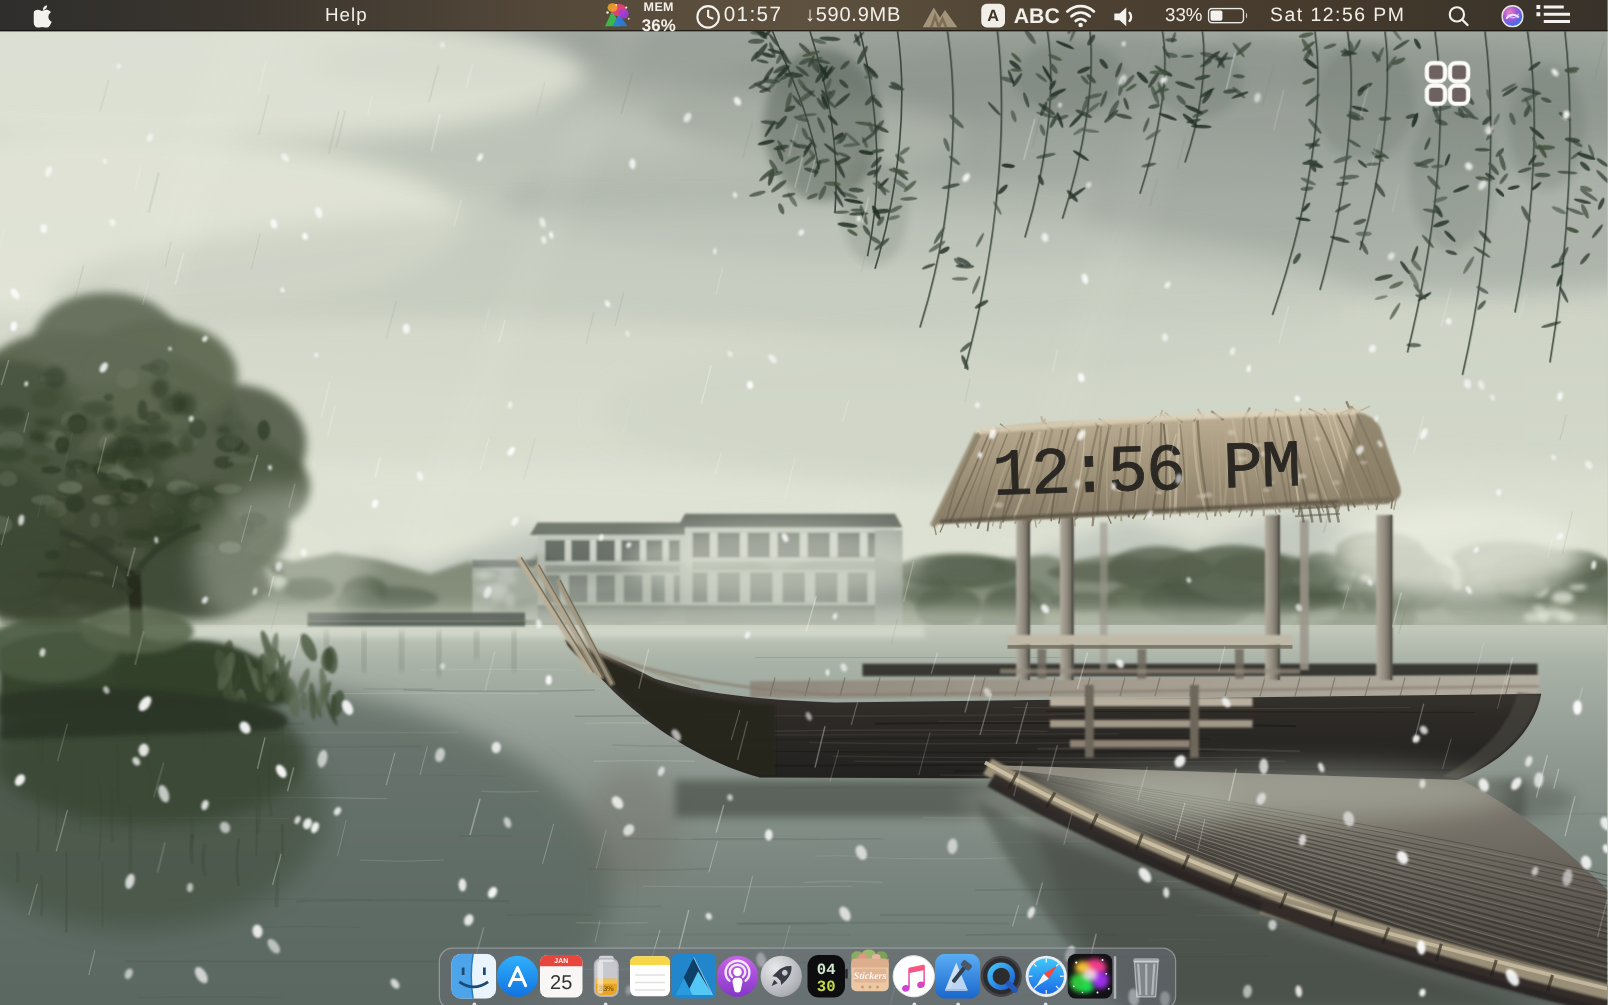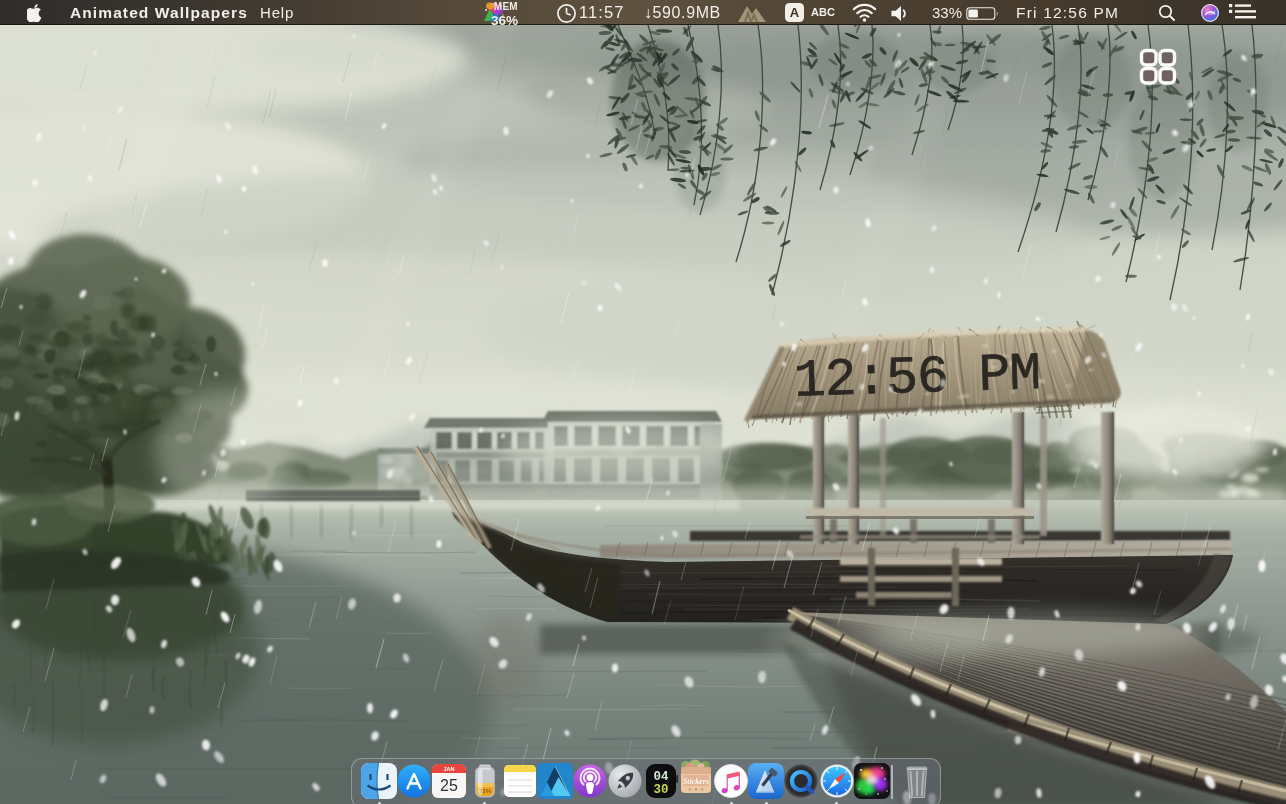--- a/index.html
+++ b/index.html
@@ -1701,68 +1701,67 @@
         <rect x="2.5" y="2.5" width="14.5" height="14.5" rx="4.5"></rect>
         <rect x="21" y="2.5" width="14.5" height="14.5" rx="4.5"></rect>
         <rect x="2.5" y="20.5" width="14.5" height="14.5" rx="4.5"></rect>
         <rect x="21" y="20.5" width="14.5" height="14.5" rx="4.5"></rect>
       </g>
     </svg></div>
 <div id="menubar" style="position:absolute;left:0;top:0;width:1286px;height:25px;background:linear-gradient(90deg,#2f2e2c 0%,#3a352e 15%,#55493a 35%,#5e513f 50%,#4b4031 68%,#453a2c 82%,#38322a 100%);border-bottom:1px solid rgba(15,13,10,0.75);color:#f2efe9;font-family:'Liberation Sans',sans-serif;z-index:30">
     <div style="position:absolute;left:27px;top:4px;width:15px;height:18px"><svg width="15" height="18" viewBox="0 0 17 21">
         <path fill="#f4f2ee" d="M11.18 3.28c.66-.8 1.11-1.9.99-3.01-.96.04-2.12.64-2.81 1.44-.62.71-1.16 1.85-1.02 2.93 1.07.08 2.16-.55 2.84-1.36zM13.4 11.06c-.03-2.87 2.34-4.25 2.45-4.32-1.34-1.95-3.41-2.22-4.14-2.25-1.76-.18-3.44 1.04-4.33 1.04-.89 0-2.27-1.02-3.74-.99-1.92.03-3.69 1.12-4.68 2.84-2 3.47-.51 8.6 1.44 11.42.95 1.38 2.08 2.93 3.57 2.87 1.44-.06 1.98-.93 3.72-.93s2.23.93 3.75.9c1.55-.03 2.53-1.41 3.47-2.79 1.1-1.6 1.55-3.15 1.57-3.23-.03-.01-3.01-1.16-3.08-4.56z"></path>
       </svg></div>
-    <span style="position:absolute;left:70px;top:0;line-height:25px;font-weight:bold;font-size:15.5px;letter-spacing:1.1px">Animated Wallpapers</span>
     <span style="position:absolute;left:260px;top:0;line-height:25px;font-size:15px;letter-spacing:0.8px">Help</span>
     <div style="position:absolute;left:482px;top:2px"><svg width="22" height="21" viewBox="0 0 22 21">
         <polygon points="2,19 8,6 14,19" fill="#3db54a"></polygon>
         <polygon points="8,19 13,9 20,19" fill="#2a7de0" opacity="0.9"></polygon>
         <ellipse cx="13" cy="6" rx="6" ry="5" fill="#e8447c" opacity="0.9"></ellipse>
         <ellipse cx="17" cy="9" rx="4" ry="4" fill="#a03ce8" opacity="0.8"></ellipse>
         <ellipse cx="8" cy="4" rx="4" ry="3.4" fill="#f0a028" opacity="0.9"></ellipse>
         <circle cx="4" cy="8" r="1" fill="#fff" opacity="0.9"></circle>
         <circle cx="19" cy="4" r="0.9" fill="#ffd" opacity="0.9"></circle>
         <circle cx="11" cy="2" r="0.8" fill="#fee" opacity="0.8"></circle>
         <circle cx="21" cy="13" r="0.8" fill="#fed" opacity="0.8"></circle>
       </svg></div>
-    <div style="position:absolute;left:484px;top:2px;width:34px;text-align:right;font-weight:bold;line-height:1">
+    <div style="position:absolute;left:510px;top:2px;width:34px;text-align:center;font-weight:bold;line-height:1">
       <div style="font-size:10px;letter-spacing:0.3px">MEM</div>
       <div style="font-size:13.5px;margin-top:2px">36%</div>
     </div>
     <div style="position:absolute;left:556px;top:2.5px"><svg width="21" height="21" viewBox="0 0 20 20">
         <circle cx="10" cy="10" r="8.2" fill="none" stroke="#f4f2ee" stroke-width="1.6"></circle>
         <line x1="10" y1="10" x2="10" y2="4.6" stroke="#f4f2ee" stroke-width="1.6"></line>
         <line x1="10" y1="10" x2="14" y2="11.5" stroke="#f4f2ee" stroke-width="1.6"></line>
       </svg></div>
-    <span style="position:absolute;left:579px;top:0;line-height:25px;font-size:16.5px;letter-spacing:1.1px">11:57</span>
+    <span style="position:absolute;left:579px;top:0;line-height:25px;font-size:16.5px;letter-spacing:1.1px">01:57</span>
     <span style="position:absolute;left:644px;top:0;line-height:25px;font-size:16px;letter-spacing:0.6px">↓590.9<span style="font-size:16px">MB</span></span>
     <div style="position:absolute;left:737px;top:3px"><svg width="30" height="19" viewBox="0 0 30 19">
         <polygon points="1,19 10,3 15,11 19,5 29,19" fill="#a3947a" opacity="1"></polygon>
         <polygon points="10,3 13,8 10,12 7,8" fill="#b3a astray" opacity="0"></polygon>
         <path d="M8,19 L11,10 L14,19 M14,19 L17,12 L20,19" stroke="#7a6b52" stroke-width="2" fill="none" opacity="0.95"></path>
       </svg></div>
     <div style="position:absolute;left:785px;top:3px;width:19px;height:19px;background:#f2efe9;border-radius:4.5px;text-align:center;line-height:19px;font-size:13px;font-weight:bold;color:#3c3328">A</div>
-    <span style="position:absolute;left:811px;top:0;line-height:25px;font-size:11px;font-weight:bold">ABC</span>
+    <span style="position:absolute;left:811px;top:0;line-height:25px;font-size:17px;font-weight:bold">ABC</span>
     <div style="position:absolute;left:851px;top:3px"><svg width="27" height="19" viewBox="0 0 22 17">
         <path d="M1.5,5.5 C7,0.5 15,0.5 20.5,5.5" fill="none" stroke="#f4f2ee" stroke-width="2" stroke-linecap="round"></path>
         <path d="M4.5,9 C8.5,5.5 13.5,5.5 17.5,9" fill="none" stroke="#f4f2ee" stroke-width="2" stroke-linecap="round"></path>
         <path d="M7.5,12.3 C9.5,10.6 12.5,10.6 14.5,12.3" fill="none" stroke="#f4f2ee" stroke-width="2" stroke-linecap="round"></path>
         <circle cx="11" cy="15.2" r="1.6" fill="#f4f2ee"></circle>
       </svg></div>
     <div style="position:absolute;left:890px;top:4.5px"><svg width="22" height="17" viewBox="0 0 20 16">
         <polygon points="1,5.5 5,5.5 10,1 10,15 5,10.5 1,10.5" fill="#f4f2ee"></polygon>
         <path d="M12.5,5 C14,6.5 14,9.5 12.5,11" stroke="#f4f2ee" stroke-width="1.8" fill="none" stroke-linecap="round"></path>
       </svg></div>
     <span style="position:absolute;left:932px;top:0;line-height:25px;font-size:15px">33%</span>
     <div style="position:absolute;left:966px;top:6px"><svg width="34" height="13" viewBox="0 0 34 13">
         <rect x="0.8" y="0.8" width="28" height="11.4" rx="2.8" fill="none" stroke="#f4f2ee" stroke-width="1.1" opacity="0.95"></rect>
         <rect x="2.4" y="2.4" width="9.5" height="8.2" rx="1.4" fill="#f4f2ee"></rect>
         <path d="M30.8,4.2 C32,4.8 32,8.2 30.8,8.8 Z" fill="#f4f2ee" opacity="0.8"></path>
       </svg></div>
-    <span style="position:absolute;left:1016px;top:0;line-height:25px;font-size:15.5px;letter-spacing:1.2px">Fri 12:56 PM</span>
+    <span style="position:absolute;left:1016px;top:0;line-height:25px;font-size:15.5px;letter-spacing:1.2px">Sat 12:56 PM</span>
     <div style="position:absolute;left:1158px;top:4px"><svg width="18" height="18" viewBox="0 0 18 18">
         <circle cx="7.5" cy="7.5" r="5.7" fill="none" stroke="#f4f2ee" stroke-width="1.7"></circle>
         <line x1="11.8" y1="11.8" x2="16" y2="16" stroke="#f4f2ee" stroke-width="1.9" stroke-linecap="round"></line>
       </svg></div>
     <div style="position:absolute;left:1201px;top:3.5px"><svg width="18" height="18" viewBox="0 0 18 18">
         <defs>
           <radialGradient id="siri" cx="0.35" cy="0.3" r="0.9">
             <stop offset="0" stop-color="#ee7fc4"></stop>
             <stop offset="0.4" stop-color="#a055d8"></stop>
             <stop offset="0.75" stop-color="#3e6ee8"></stop>

